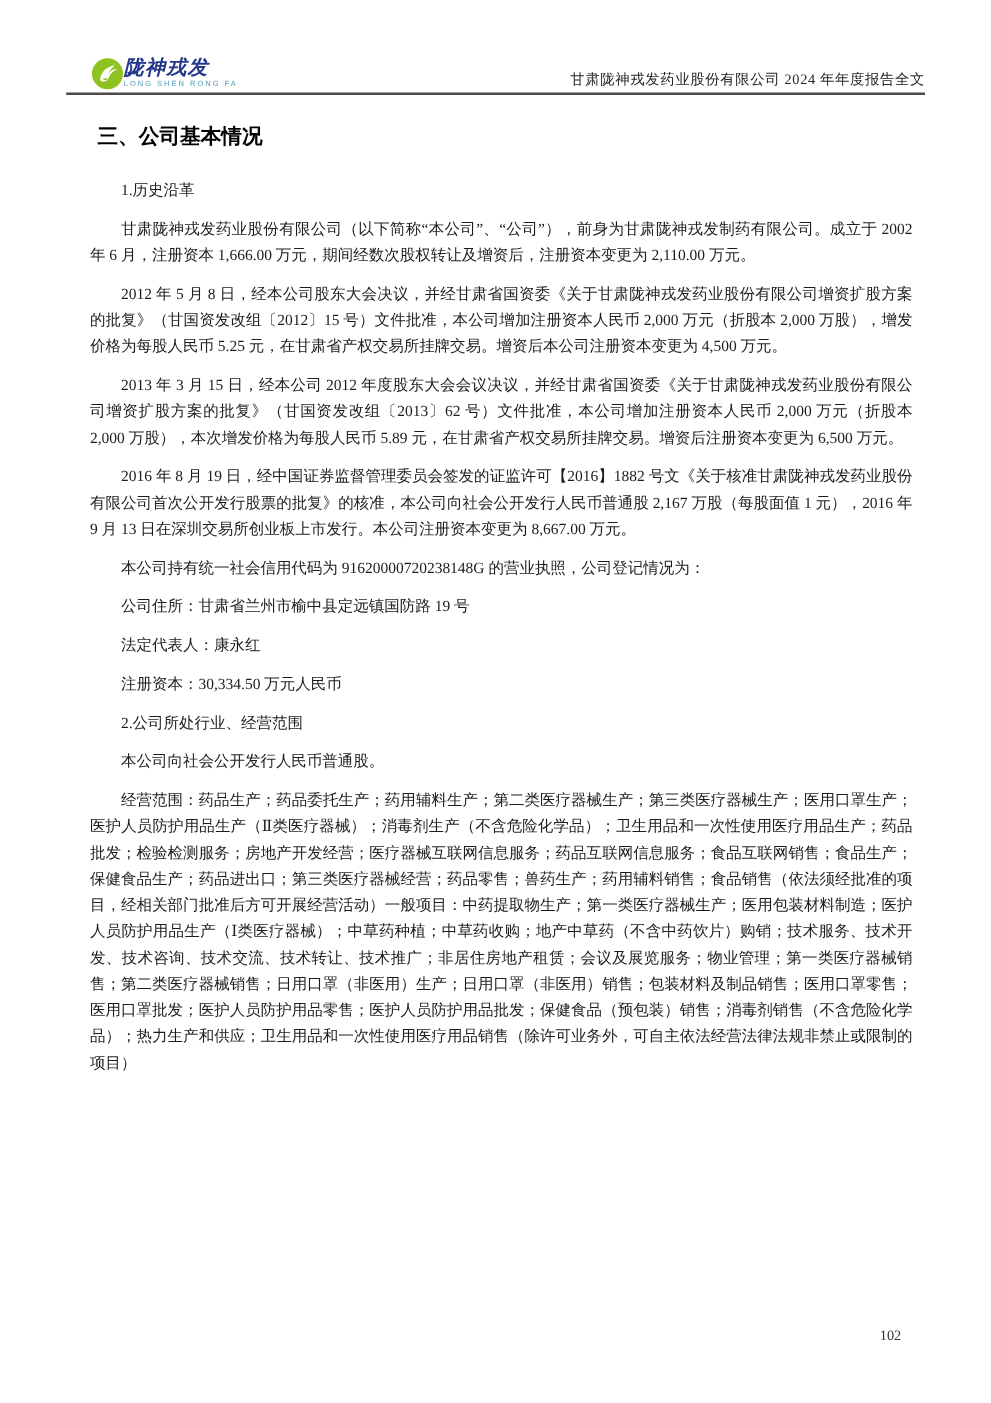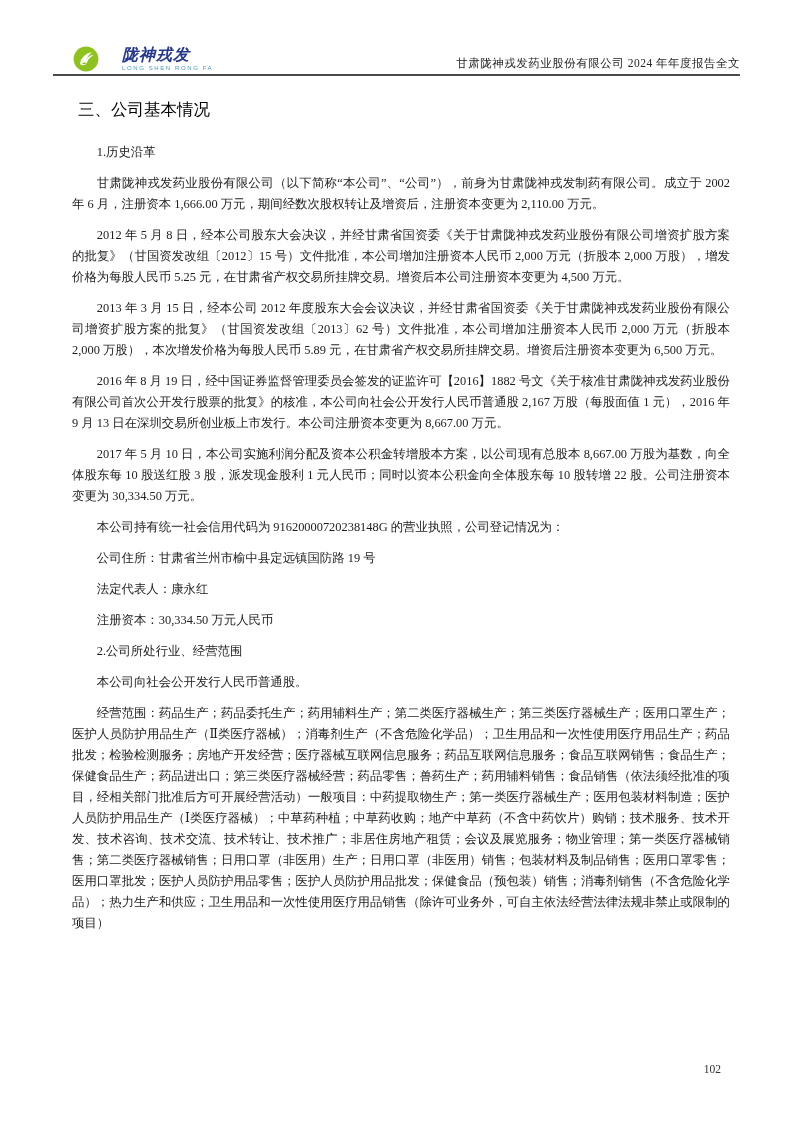--- a/index.html
+++ b/index.html
@@ -11,21 +11,21 @@
     font-family:"Liberation Serif","DejaVu Serif",serif;
     color:#1c1c1c;
   }
   
   .header{
     position:absolute;left:53px;right:53px;top:42px;
     height:32px;
     border-bottom:2.5px solid #4a4a4a;
     display:flex;justify-content:space-between;align-items:flex-end;
   }
-  .logo{display:flex;align-items:center;gap:23px;margin-left:20px;margin-bottom:2px;}
+  .logo{display:flex;align-items:center;gap:0;margin-left:20px;margin-bottom:2px;}
   .logo-circle{width:26px;height:26px;display:block;}
   .logo-text{display:flex;flex-direction:column;line-height:1;}
   .brand-cn{
     font-family:"Liberation Sans","DejaVu Sans",sans-serif;
     font-weight:bold;font-style:italic;
     font-size:16px;color:#24388c;letter-spacing:1px;
   }
   .brand-en{
     font-family:"Liberation Sans","DejaVu Sans",sans-serif;
     font-size:6px;color:#4b9ab8;letter-spacing:1.6px;margin-top:2px;
@@ -33,21 +33,21 @@
   .doc-title{
     font-size:11.5px;color:#262626;margin-bottom:3px;
     letter-spacing:.5px;
   }
   
   .content{
     position:absolute;left:62px;top:96px;width:678px;
   }
   .section-title{
     font-family:"Liberation Sans","DejaVu Sans",sans-serif;
-    font-weight:normal;font-size:16.5px;color:#000;
+    font-weight:bold;font-size:16.5px;color:#000;
     margin:0 0 0 16px;padding:0;line-height:26px;
   }
   .body-text{margin-top:20px;}
   .body-text p{
     margin:10px;padding:0;
     font-size:12.4px;line-height:21px;
     text-indent:2em;
     text-align:justify;
     color:#1c1c1c;
   }
@@ -78,21 +78,20 @@
   </div>
 
   <div class="content">
     <h1 class="section-title">三、公司基本情况</h1>
     <div class="body-text">
       <p>1.历史沿革</p>
       <p>甘肃陇神戎发药业股份有限公司（以下简称“本公司”、“公司”），前身为甘肃陇神戎发制药有限公司。成立于 2002 年 6 月，注册资本 1,666.00 万元，期间经数次股权转让及增资后，注册资本变更为 2,110.00 万元。</p>
       <p>2012 年 5 月 8 日，经本公司股东大会决议，并经甘肃省国资委《关于甘肃陇神戎发药业股份有限公司增资扩股方案的批复》（甘国资发改组〔2012〕15 号）文件批准，本公司增加注册资本人民币 2,000 万元（折股本 2,000 万股），增发价格为每股人民币 5.25 元，在甘肃省产权交易所挂牌交易。增资后本公司注册资本变更为 4,500 万元。</p>
       <p>2013 年 3 月 15 日，经本公司 2012 年度股东大会会议决议，并经甘肃省国资委《关于甘肃陇神戎发药业股份有限公司增资扩股方案的批复》（甘国资发改组〔2013〕62 号）文件批准，本公司增加注册资本人民币 2,000 万元（折股本 2,000 万股），本次增发价格为每股人民币 5.89 元，在甘肃省产权交易所挂牌交易。增资后注册资本变更为 6,500 万元。</p>
       <p>2016 年 8 月 19 日，经中国证券监督管理委员会签发的证监许可【2016】1882 号文《关于核准甘肃陇神戎发药业股份有限公司首次公开发行股票的批复》的核准，本公司向社会公开发行人民币普通股 2,167 万股（每股面值 1 元），2016 年 9 月 13 日在深圳交易所创业板上市发行。本公司注册资本变更为 8,667.00 万元。</p>
-      <p>2017 年 5 月 10 日，本公司实施利润分配及资本公积金转增股本方案，以公司现有总股本 8,667.00 万股为基数，向全体股东每 10 股送红股 3 股，派发现金股利 1 元人民币；同时以资本公积金向全体股东每 10 股转增 22 股。公司注册资本变更为 30,334.50 万元。</p>
       <p>本公司持有统一社会信用代码为 91620000720238148G 的营业执照，公司登记情况为：</p>
       <p>公司住所：甘肃省兰州市榆中县定远镇国防路 19 号</p>
       <p>法定代表人：康永红</p>
       <p>注册资本：30,334.50 万元人民币</p>
       <p>2.公司所处行业、经营范围</p>
       <p>本公司向社会公开发行人民币普通股。</p>
       <p>经营范围：药品生产；药品委托生产；药用辅料生产；第二类医疗器械生产；第三类医疗器械生产；医用口罩生产；医护人员防护用品生产（Ⅱ类医疗器械）；消毒剂生产（不含危险化学品）；卫生用品和一次性使用医疗用品生产；药品批发；检验检测服务；房地产开发经营；医疗器械互联网信息服务；药品互联网信息服务；食品互联网销售；食品生产；保健食品生产；药品进出口；第三类医疗器械经营；药品零售；兽药生产；药用辅料销售；食品销售（依法须经批准的项目，经相关部门批准后方可开展经营活动）一般项目：中药提取物生产；第一类医疗器械生产；医用包装材料制造；医护人员防护用品生产（Ⅰ类医疗器械）；中草药种植；中草药收购；地产中草药（不含中药饮片）购销；技术服务、技术开发、技术咨询、技术交流、技术转让、技术推广；非居住房地产租赁；会议及展览服务；物业管理；第一类医疗器械销售；第二类医疗器械销售；日用口罩（非医用）生产；日用口罩（非医用）销售；包装材料及制品销售；医用口罩零售；医用口罩批发；医护人员防护用品零售；医护人员防护用品批发；保健食品（预包装）销售；消毒剂销售（不含危险化学品）；热力生产和供应；卫生用品和一次性使用医疗用品销售（除许可业务外，可自主依法经营法律法规非禁止或限制的项目）</p>
     </div>
   </div>
 

